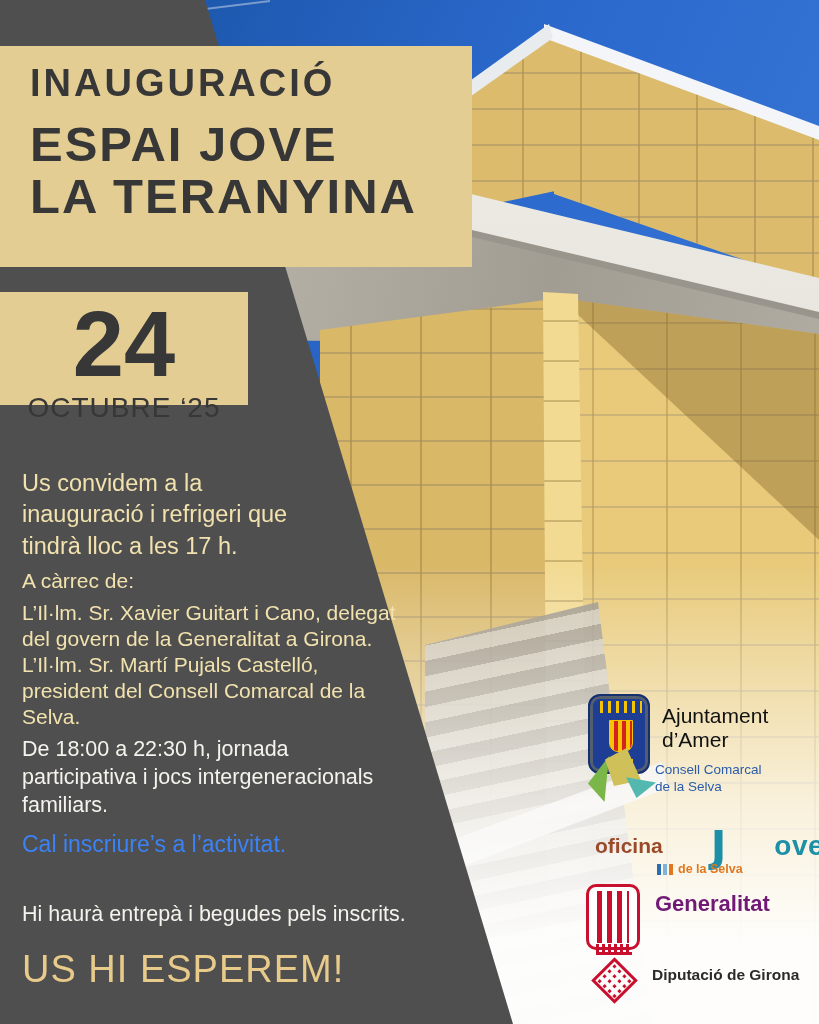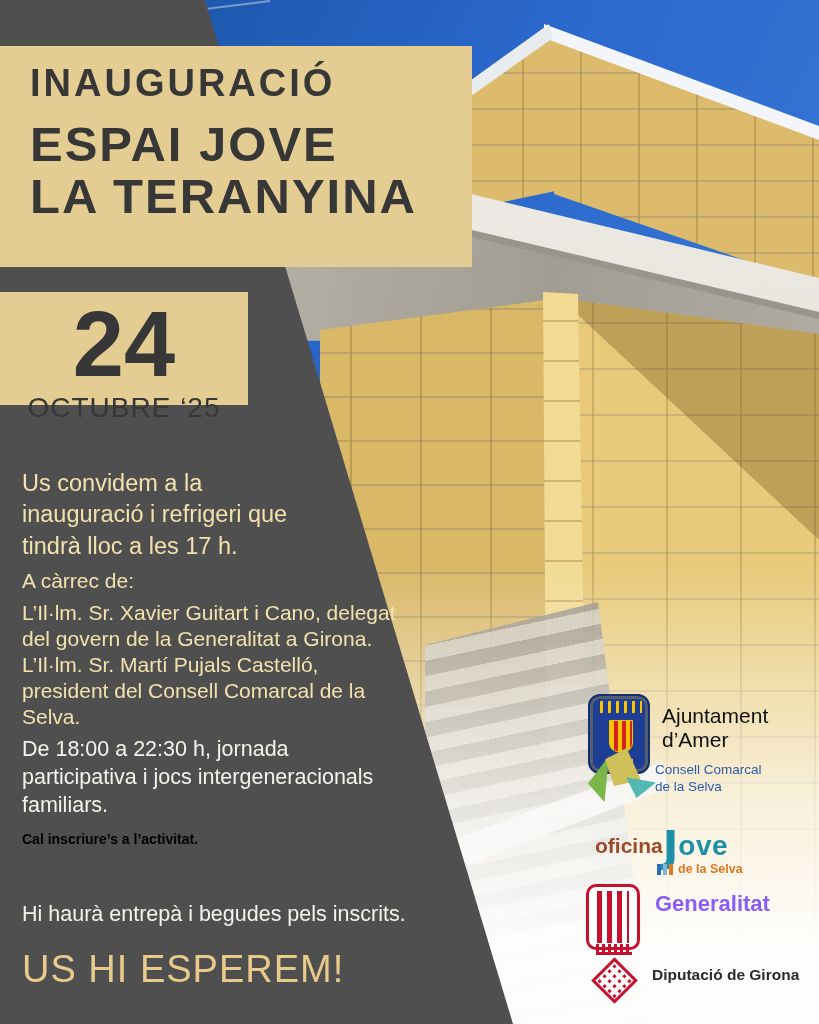--- a/index.html
+++ b/index.html
@@ -81,21 +81,21 @@
   .date-box { position:absolute; left:0; top:292px; width:248px; height:113px;
               background:#e3cd92; text-align:center; }
   .date-day { font-size:92px; font-weight:bold; color:#373737; line-height:1.0; margin-top:6px; }
   .date-month { font-size:28px; color:#373737; letter-spacing:1px; margin-top:2px; }
 
   .txt { position:absolute; color:#f2e2ae; }
   .intro { left:22px; top:468px; width:300px; font-size:23.5px; line-height:1.33; }
   .care  { left:22px; top:568px; width:382px; font-size:21px; line-height:1.24; }
   .care .label { margin-bottom:6px; }
   .schedule { left:22px; top:736px; width:382px; font-size:21.5px; line-height:1.3; color:#f4f3ec; }
-  .signup { left:22px; top:830px; width:402px; font-size:14px; line-height:1.3; color:#000000;font-weight:bold; }
+  .signup { left:22px; top:830px; width:402px; font-size:23px; line-height:1.3; color:#3b82f6; }
   .food { left:22px; top:902px; width:450px; font-size:21.5px; color:#f4f3ec; }
   .closing { left:22px; top:948px; width:430px; font-size:38px; letter-spacing:1px; color:#e8cb8a; }
   .amer-crest { position:absolute; left:588px; top:694px; width:62px; height:80px;
                 background:#1d3e94; border-radius:12px; border:2px solid #14306e;
                 box-shadow:inset 0 0 0 3px rgba(246,196,0,.25); }
   .amer-crest .stripes { position:absolute; left:19px; top:24px; width:24px; height:32px;
                 border:1px solid #f6c400; border-radius:0 0 9px 9px;
                 background:repeating-linear-gradient(90deg,#f6c400 0 4px,#d42222 4px 8px); }
   .amer-crest .orn-t { position:absolute; left:10px; top:5px; width:42px; height:12px;
                 background:repeating-linear-gradient(90deg,#f6c400 0 3px,transparent 3px 8px); }
@@ -106,33 +106,33 @@
   .consell-shapes { position:absolute; left:588px; top:748px; width:64px; height:56px; }
   .consell-shapes i { position:absolute; display:block; }
   .cs1 { left:0; top:8px; width:30px; height:46px; background:#7ab648;
          clip-path:polygon(0 60%,70% 0,55% 100%); }
   .cs2 { left:17px; top:0; width:36px; height:38px; background:#cfc05a;
          clip-path:polygon(0 30%,60% 0,100% 85%,25% 100%); }
   .cs3 { left:38px; top:24px; width:30px; height:26px; background:#53b8b0;
          clip-path:polygon(0 20%,100% 40%,35% 100%); }
   .consell-text { position:absolute; left:655px; top:762px; font-size:13.5px; color:#2a5ca8; line-height:1.25; }
   .oficina { position:absolute; left:595px; top:830px; width:190px; }
-  .of-line { display:flex; align-items:flex-end; }
+  .of-line { display:flex; align-items:flex-end;gap:48px; }
   .of-word { font-size:21px; font-weight:bold; color:#9a4a28; padding-bottom:6px; }
   .of-j { font-size:42px; font-weight:bold; color:#1d8fa6; line-height:.8; font-family:"DejaVu Sans", sans-serif; }
   .of-ove { font-size:28px; font-weight:bold; color:#1d8fa6; letter-spacing:.5px; padding-bottom:2px; }
   .of-sub { display:flex; align-items:center; gap:2px; margin:-2px 0 0 62px; }
   .of-sub b { display:inline-block; width:4px; height:11px; }
   .of-b1 { background:#2a6db0; } .of-b2 { background:#7fb3d8; } .of-b3 { background:#e07820; }
   .of-sub span { font-size:12.5px; font-weight:bold; color:#e07820; margin-left:3px; }
   .gene-shield { position:absolute; left:586px; top:884px; width:54px; height:66px;
                  border:3px solid #c8102e; border-radius:10px; background:#fff; padding:4px 8px; }
   .gene-shield i { display:block; width:100%; height:100%;
                  background:repeating-linear-gradient(90deg,#c8102e 0 5px,#fff 5px 10px); }
-  .gene-text { position:absolute; left:655px; top:892px; font-size:22px; font-weight:bold; color:#8b5cf6; line-height:1.12; }
+  .gene-text { position:absolute; left:655px; top:892px; font-size:22px; font-weight:bold; color:#701a75; line-height:1.12; }
   .dipu-sym { position:absolute; left:592px; top:944px; width:46px; height:72px; }
   .dipu-crown { width:36px; height:11px; margin-left:4px;
                 background:repeating-linear-gradient(90deg,#c8102e 0 3px,transparent 3px 6px);
                 border-bottom:3px solid #c8102e; }
   .dipu-diamond { width:33px; height:33px; margin:9px 0 0 6px; transform:rotate(45deg);
                 border:3px solid #c8102e;
                 background-image:radial-gradient(#c8102e 1.5px, transparent 1.7px);
                 background-size:7px 7px; }
   .dipu-text { position:absolute; left:652px; top:966px; font-size:15.5px; font-weight:bold; color:#2b2b2b; }
 </style>

